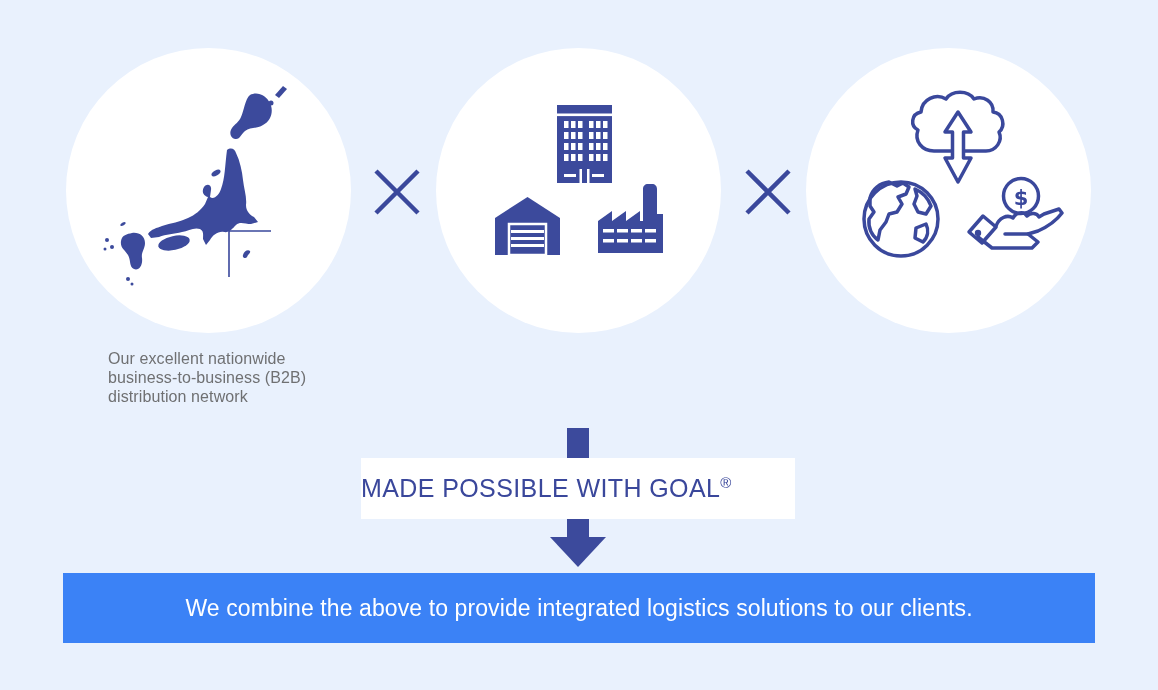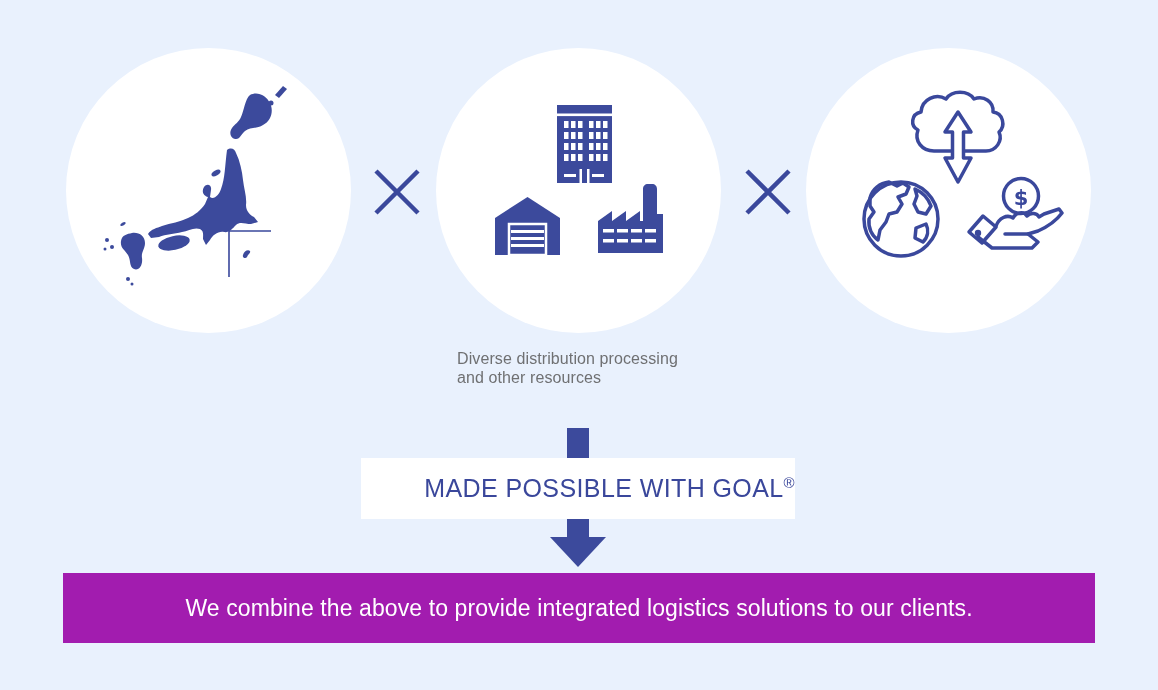--- a/index.html
+++ b/index.html
@@ -17,26 +17,26 @@
   .cross.x2{left:744px;}
 
   .caption{position:absolute;width:260px;color:#6f7072;font-size:16px;line-height:19px;
            white-space:pre-line;letter-spacing:0.1px;}
   .caption.p1{left:108px;top:349px;}
   .caption.p2{left:457px;top:349px;}
   .caption.p3{left:833px;top:350px;}
 
   .stem-top{position:absolute;left:567px;top:428px;width:22px;height:30px;background:#3c4a9c;}
   .goal-box{position:absolute;left:361px;top:458px;width:434px;height:61px;background:#ffffff;
-            display:flex;align-items:center;justify-content:flex-end;}
+            display:flex;align-items:center;justify-content:flex-start;}
   .goal-text{color:#3a479b;font-size:25px;letter-spacing:0.4px;font-weight:400;}
   .goal-text sup{font-size:60%;}
   .arrow-bottom{position:absolute;left:543px;top:519px;}
 
-  .banner{position:absolute;left:63px;top:573px;width:1032px;height:70px;background:#a21caf;
+  .banner{position:absolute;left:63px;top:573px;width:1032px;height:70px;background:#3b82f6;
           display:flex;align-items:center;justify-content:center;}
   .banner-text{color:#ffffff;font-size:23px;letter-spacing:0.1px;}
 
   .ic{stroke:#3a489c;fill:none;stroke-width:3.5;stroke-linecap:round;stroke-linejoin:round;}
   .fill{fill:#3c4a9c;stroke:none;}
 </style>
 </head>
 <body>
 
 <div class="page">
@@ -173,22 +173,23 @@
         <circle class="ic" cx="215" cy="148" r="17.5"></circle>
         <text x="215" y="149.5" text-anchor="middle" dominant-baseline="central" font-family="'DejaVu Sans',sans-serif" font-size="21" font-weight="bold" fill="#3a489c">$</text>
         <path class="ic" d="M163,184 L177,168 L190,179 L176,195 Z"></path>
         <circle cx="172" cy="185" r="3.2" fill="#3a489c"></circle>
         <path class="ic" d="M190,178 C193,170 201,166 207,170 C210,164 218,163 221,168 C225,164 231,165 233,169 L238,166 L253,161 L256,165 C250,173 241,179 232,183 L222,186 L199,186"></path>
         <path class="ic" d="M222,186 L232,194 L226,200 L186,200 L172,189"></path>
       </g>
     </svg>
   </div>
 
-  <div class="caption p2">Diverse distribution processing
-and other resources</div>
+  <div class="caption p1">Our excellent nationwide
+business-to-business (B2B)
+distribution network</div>
 
   <div class="stem-top"></div>
   <div class="goal-box">
     <span class="goal-text"><span>MADE POSSIBLE WITH GOAL</span><sup>®</sup></span>
   </div>
   <svg class="arrow-bottom" width="70" height="50" viewBox="0 0 70 50">
     <rect x="24" y="0" width="22" height="19" fill="#3c4a9c"></rect>
     <polygon points="7,18 63,18 35,48" fill="#3c4a9c"></polygon>
   </svg>
 

